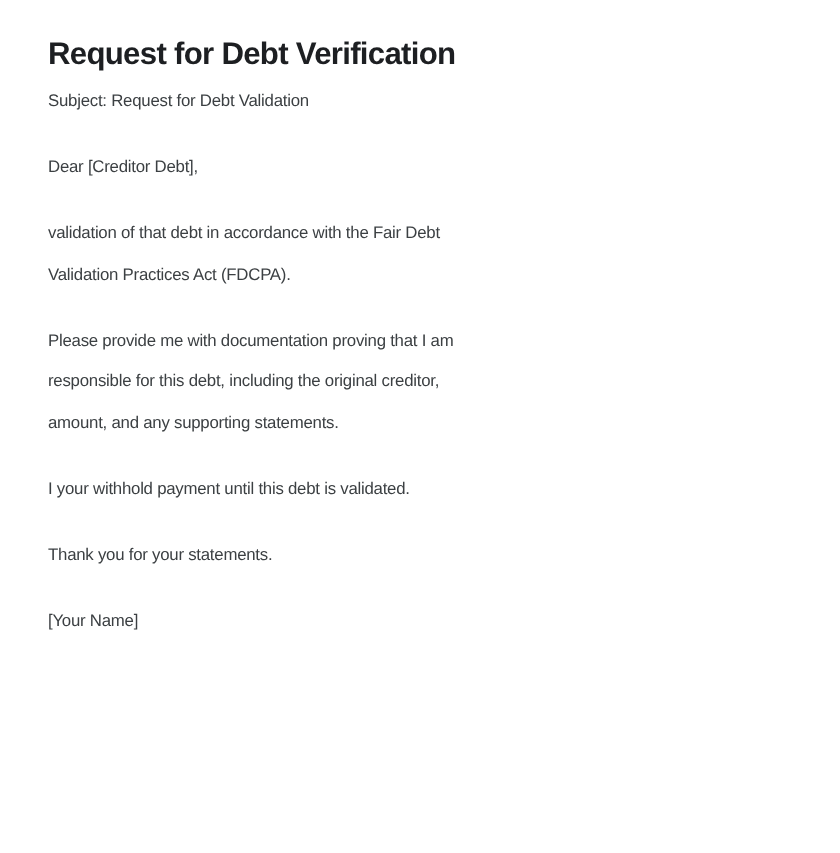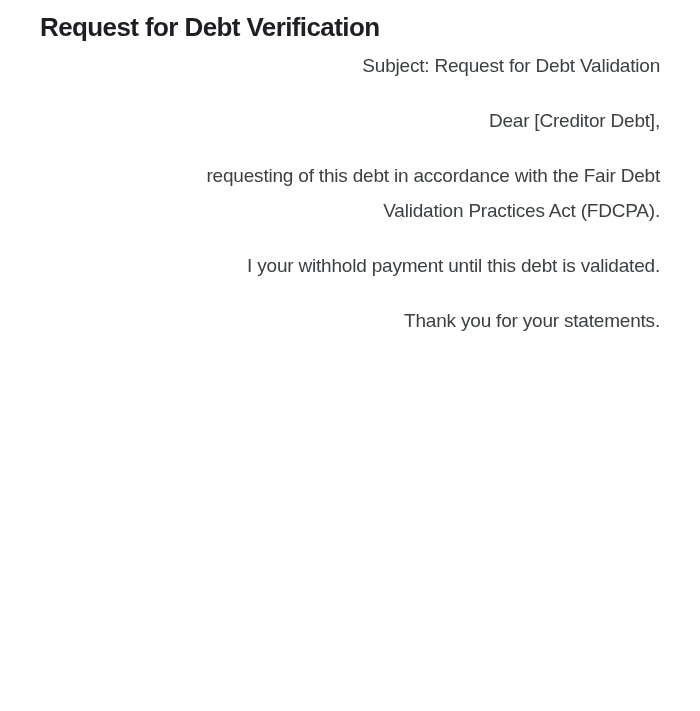--- a/index.html
+++ b/index.html
@@ -10,39 +10,38 @@
   body {
     width: 700px;
     height: 711px;
     overflow: hidden;
     font-family: "Liberation Sans", sans-serif;
   }
   .doc {
     box-sizing: border-box;
     width: 700px;
     height: 711px;
-    padding: 12px 40px 0 40px;
+    padding: 29px 40px 0 40px;
     background: #ffffff;
   }
   .doc-title {
     margin: 0 0 7px 0;
     font-size: 26px;
     line-height: 30px;
     font-weight: 700;
     letter-spacing: -0.6px;
     color: #1d1f22;
   }
   .para {
     margin: 0 0 20.5px 0;
-    font-size: 19px;
+    font-size: 14px;
     line-height: 34.5px;
     font-weight: 400;
     letter-spacing: -0.2px;
     color: #3c4043;
-    text-align: right;
   }
   .line {
     display: block;
     white-space: pre;
   }
 </style>
 </head>
 <body>
 
 <main class="doc">
@@ -51,28 +50,36 @@
 
   <p class="para">
     <span class="line">Subject: Request for Debt Validation</span>
   </p>
 
   <p class="para">
     <span class="line">Dear [Creditor Debt],</span>
   </p>
 
   <p class="para">
-    <span class="line">requesting of this debt in accordance with the Fair Debt</span>
+    <span class="line">validation of that debt in accordance with the Fair Debt</span>
     <span class="line">Validation Practices Act (FDCPA).</span>
   </p>
 
+  <p class="para">
+    <span class="line">Please provide me with documentation proving that I am</span>
+    <span class="line">responsible for this debt, including the original creditor,</span>
+    <span class="line">amount, and any supporting statements.</span>
+  </p>
 
   <p class="para">
     <span class="line">I your withhold payment until this debt is validated.</span>
   </p>
 
   <p class="para">
     <span class="line">Thank you for your statements.</span>
   </p>
 
 
+  <p class="para">
+    <span class="line">[Your Name]</span>
+  </p>
 
 </main>
 
 </body></html>

